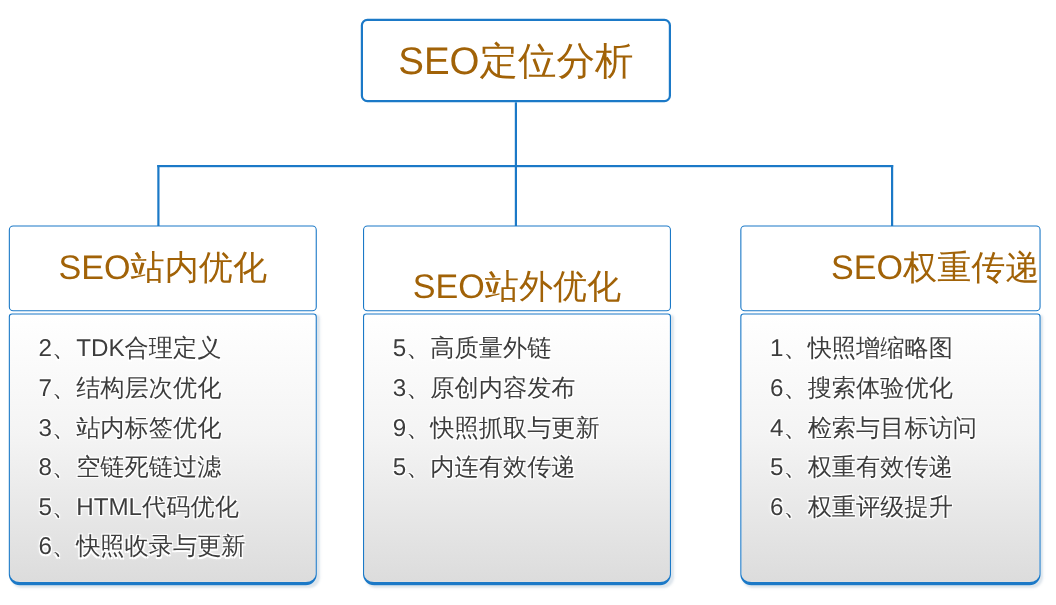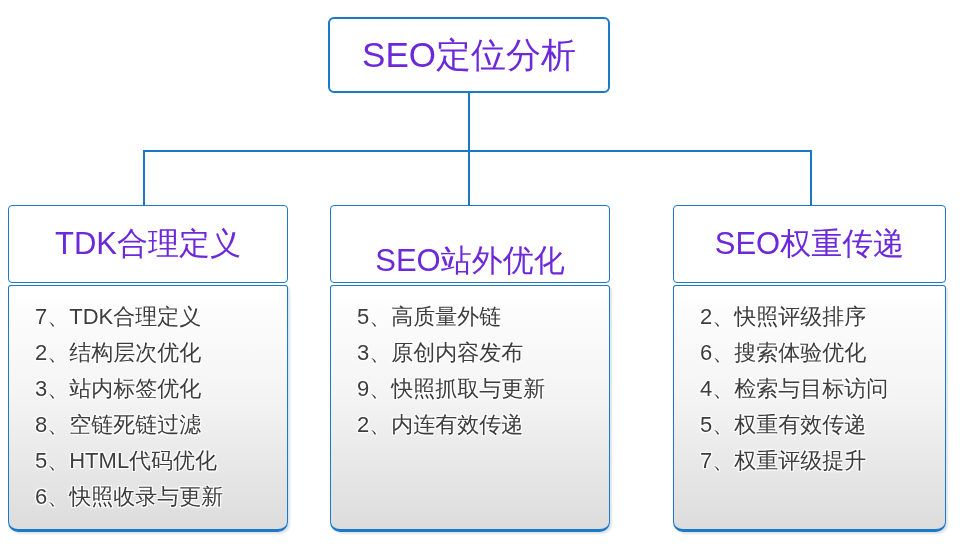--- a/index.html
+++ b/index.html
@@ -13,21 +13,21 @@
     font-family: "Liberation Sans", "DejaVu Sans", sans-serif;
   }
   .node {
     position: absolute;
     box-sizing: border-box;
     border: 2px solid var(--accent);
     background: #ffffff;
     display: flex;
     align-items: center;
     justify-content: center;
-    color: #6d28d9;
+    color: #a16207;
   }
   .root-node {
     left: 328px; top: 17px; width: 282px; height: 76px;
     border-radius: 6px;
     font-size: 35px;
   }
   .col-header {
     border-width: 1.5px;
     border-radius: 4px;
     font-size: 31px;
@@ -54,21 +54,21 @@
     height: 36px;
     line-height: 36px;
     font-size: 22px;
     color: #3d3d3d;
     white-space: nowrap;
     text-shadow: 1px 1px 0 #ffffff, -1px -1px 0 #ffffff, 1px -1px 0 #ffffff,
                  -1px 1px 0 #ffffff, 0 0 4px #ffffff;
   }
   .col-left  { left: 8px;   width: 280px; }
   .col-mid   { left: 330px; width: 280px; align-items: flex-end; }
-  .col-right { left: 673px; width: 273px; }
+  .col-right { left: 673px; width: 273px; justify-content: flex-end; }
   .line {
     position: absolute;
     background: var(--accent);
   }
   .line.v { width: 2px; }
   .line.h { height: 2px; }
 </style>
 </head>
 <body>
 
@@ -78,51 +78,51 @@
     <span>SEO定位分析</span>
   </div>
 
   <div class="line v" style="left:468px; top:93px;  height:58px;"></div>
   <div class="line h" style="left:143px; top:150px; width:669px;"></div>
   <div class="line v" style="left:143px; top:150px; height:56px;"></div>
   <div class="line v" style="left:468px; top:150px; height:56px;"></div>
   <div class="line v" style="left:810px; top:150px; height:56px;"></div>
 
   <div class="node col-header col-left">
-    <span>TDK合理定义</span>
+    <span>SEO站内优化</span>
   </div>
   <div class="col-body col-left">
     <ul>
-      <li>7、TDK合理定义</li>
-      <li>2、结构层次优化</li>
+      <li>2、TDK合理定义</li>
+      <li>7、结构层次优化</li>
       <li>3、站内标签优化</li>
       <li>8、空链死链过滤</li>
       <li>5、HTML代码优化</li>
       <li>6、快照收录与更新</li>
     </ul>
   </div>
 
   <div class="node col-header col-mid">
     <span>SEO站外优化</span>
   </div>
   <div class="col-body col-mid">
     <ul>
       <li>5、高质量外链</li>
       <li>3、原创内容发布</li>
       <li>9、快照抓取与更新</li>
-      <li>2、内连有效传递</li>
+      <li>5、内连有效传递</li>
     </ul>
   </div>
 
   <div class="node col-header col-right">
     <span>SEO权重传递</span>
   </div>
   <div class="col-body col-right">
     <ul>
-      <li>2、快照评级排序</li>
+      <li>1、快照增缩略图</li>
       <li>6、搜索体验优化</li>
       <li>4、检索与目标访问</li>
       <li>5、权重有效传递</li>
-      <li>7、权重评级提升</li>
+      <li>6、权重评级提升</li>
     </ul>
   </div>
 
 </div>
 
 </body></html>

